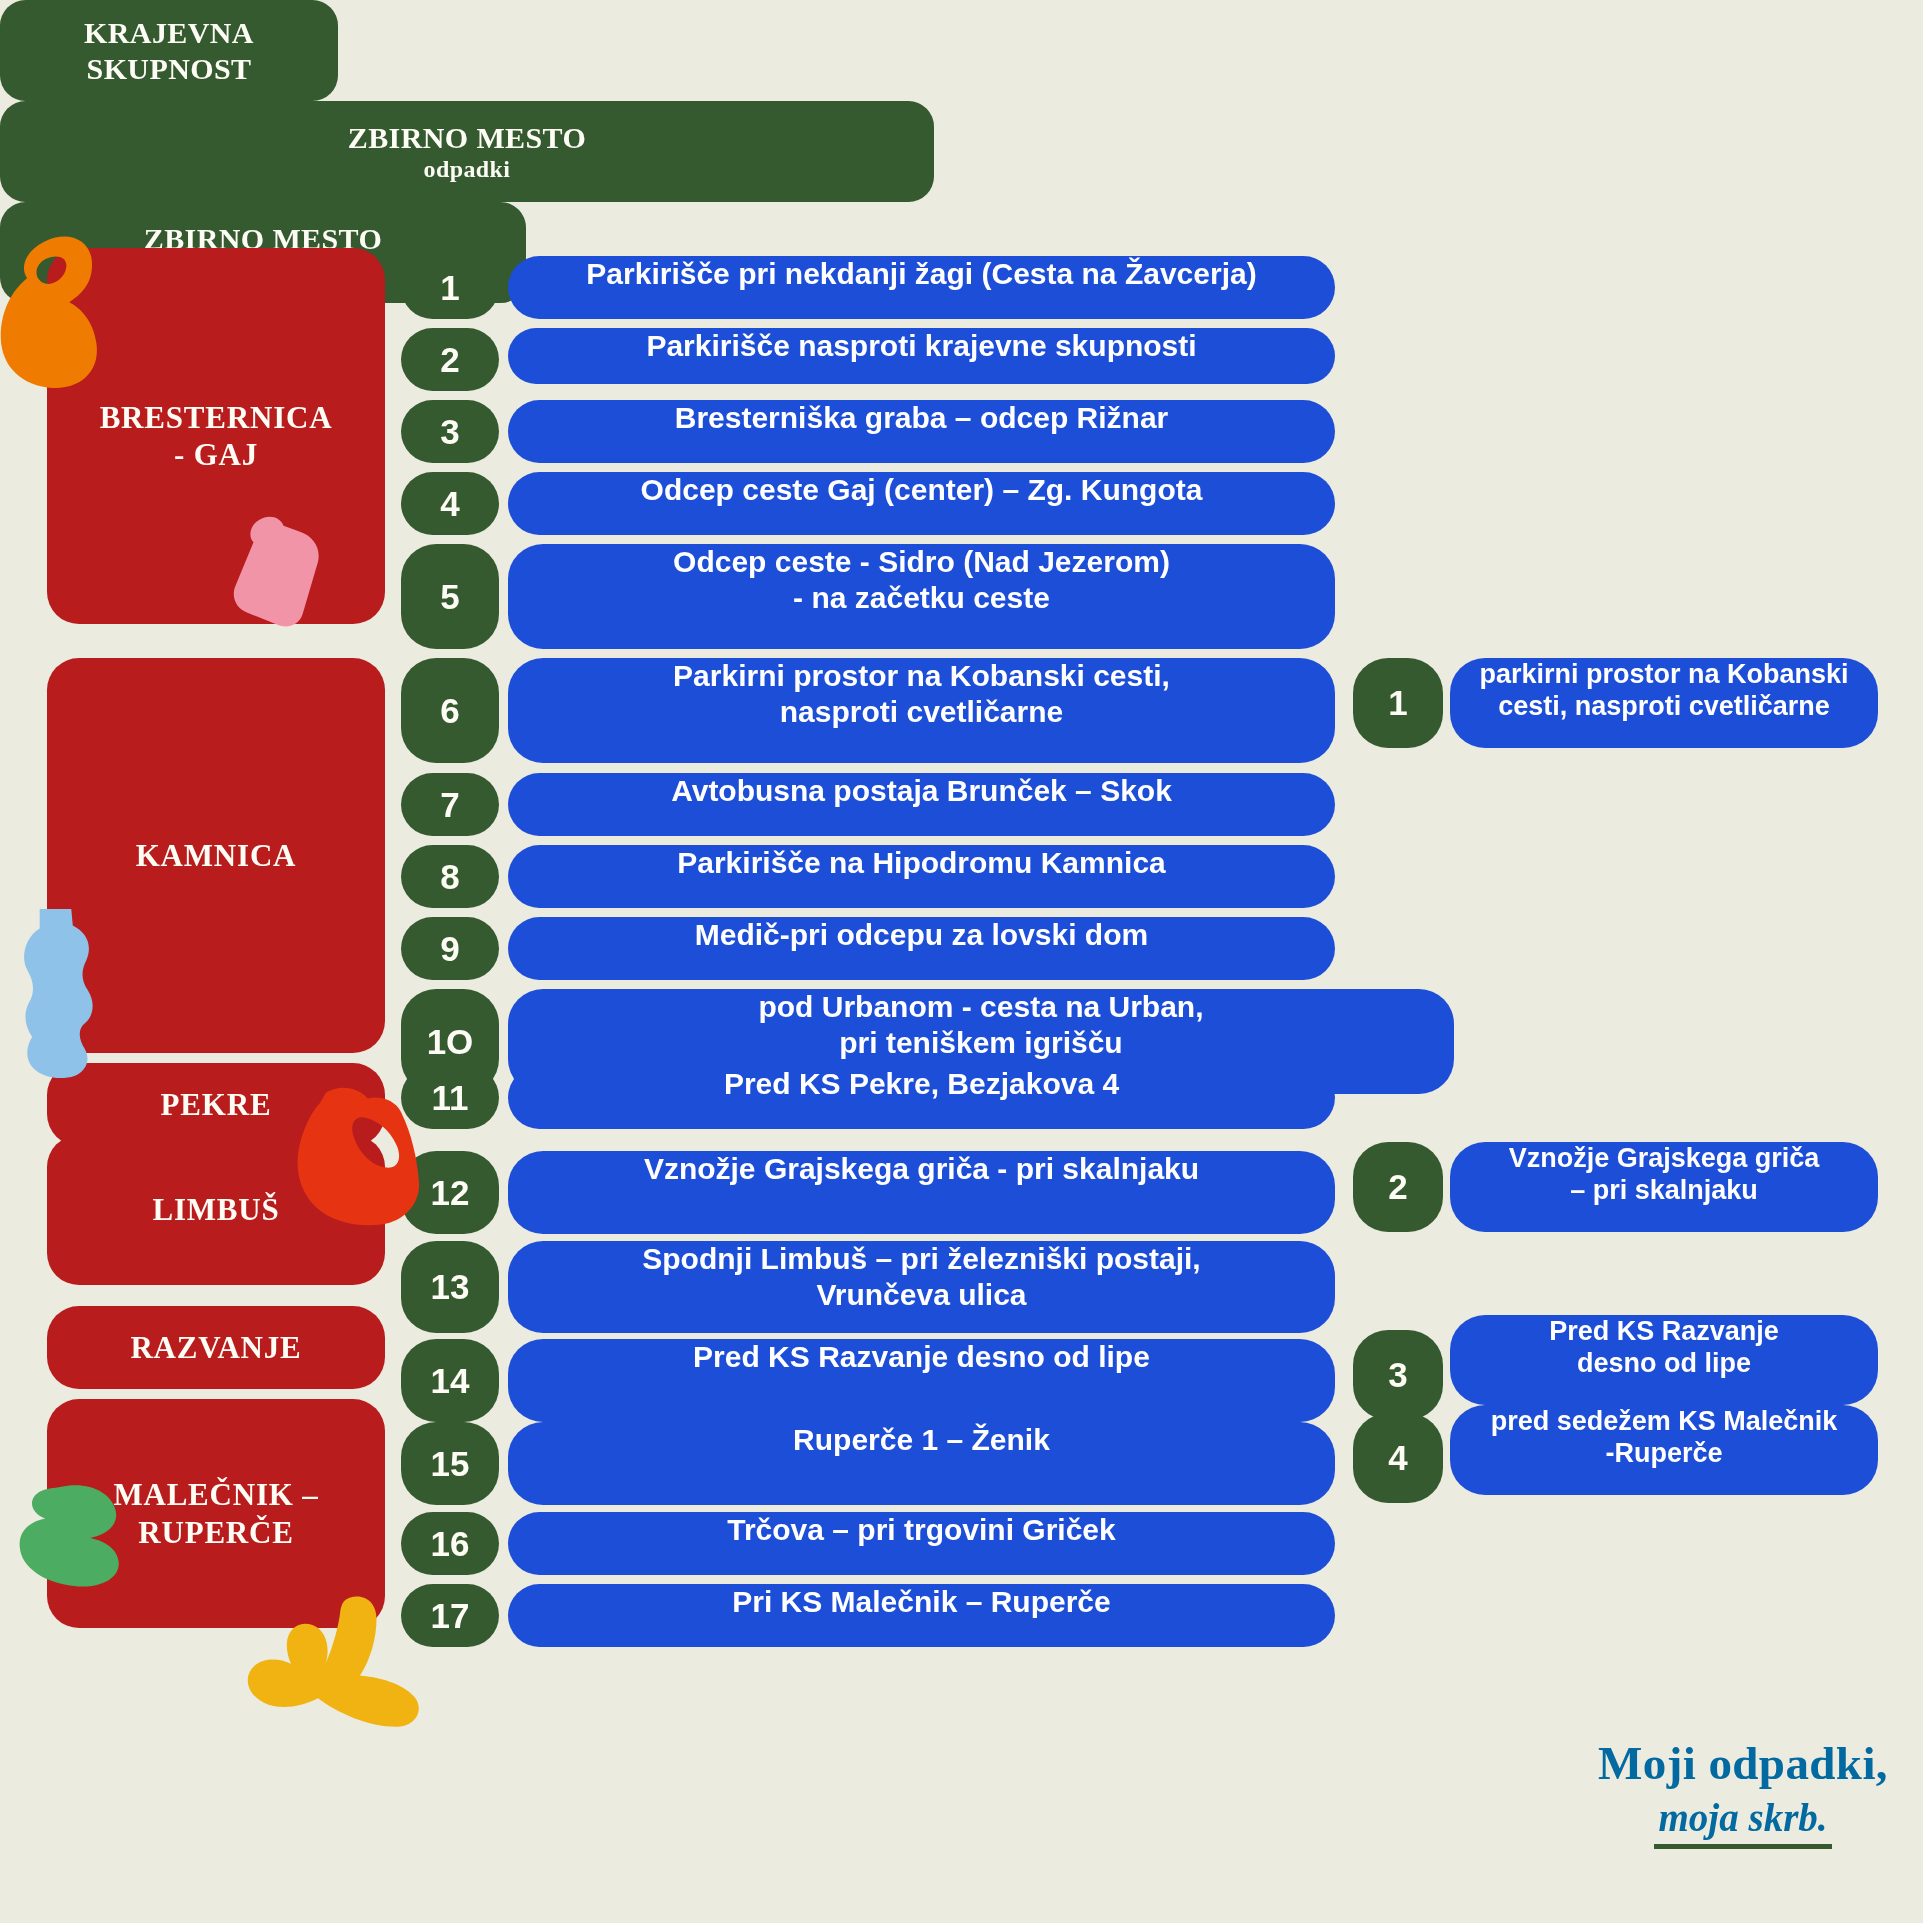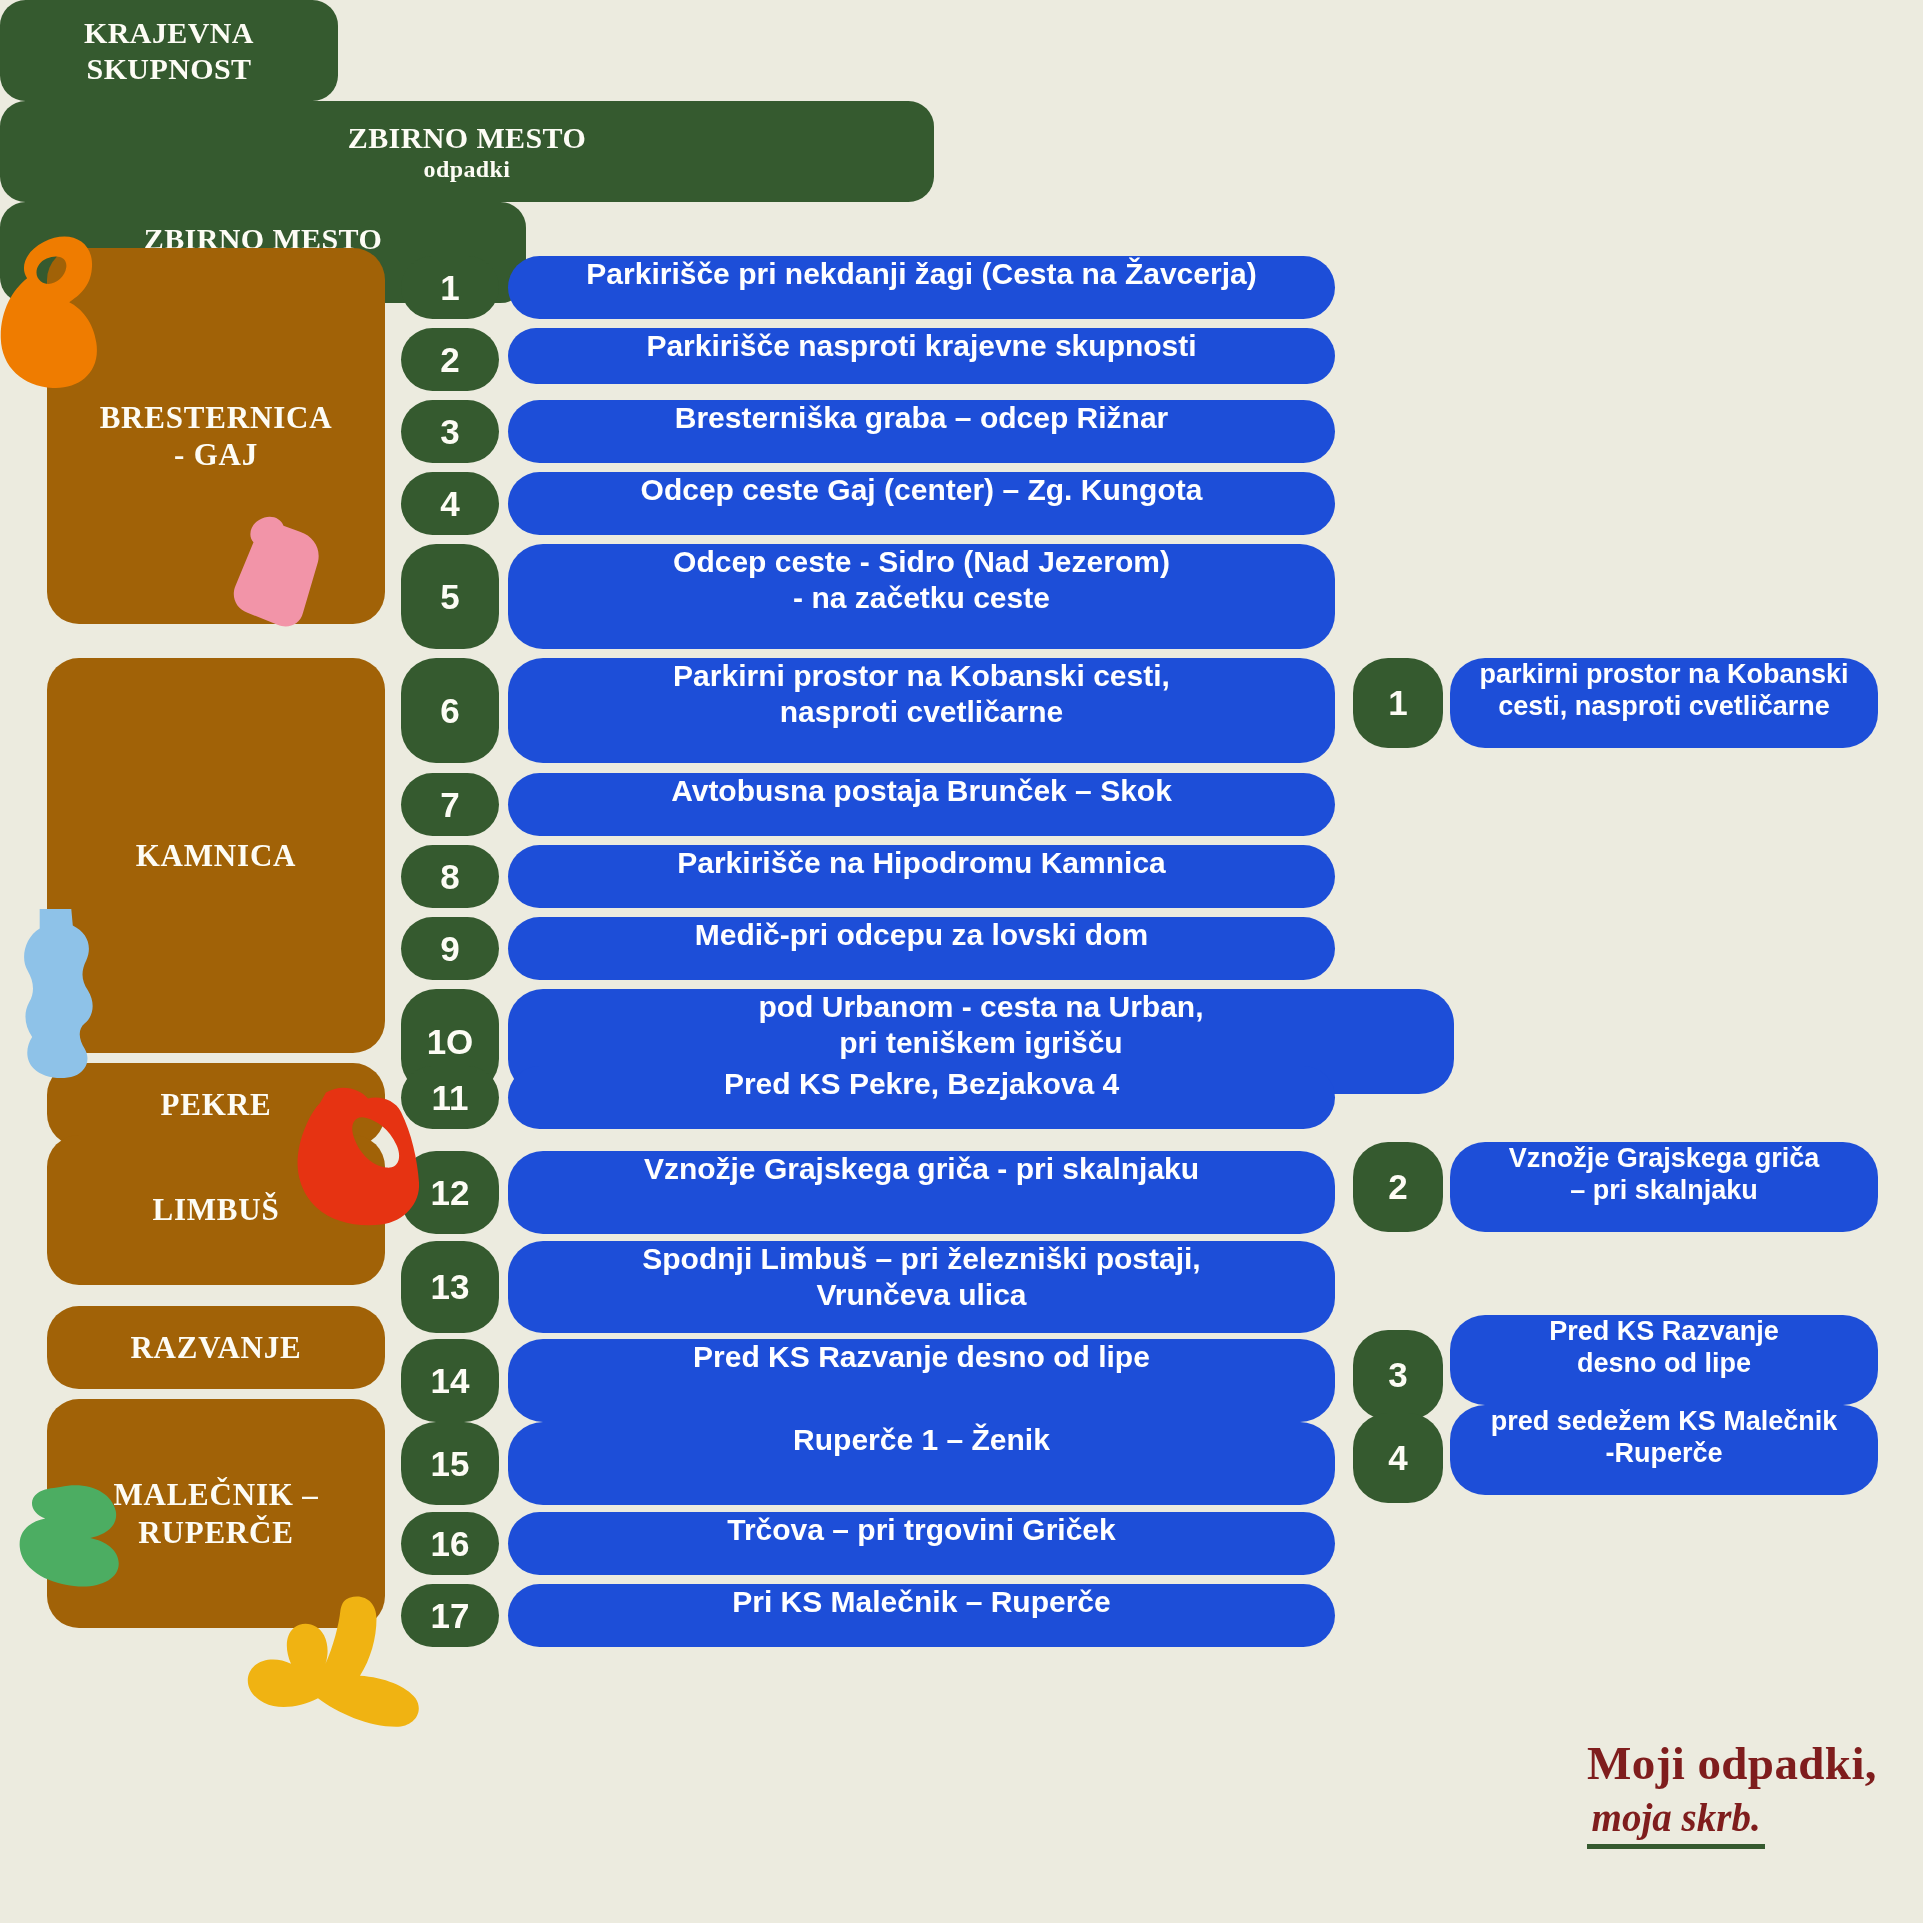--- a/index.html
+++ b/index.html
@@ -27,21 +27,21 @@
   }
   .hdr .l1{display:block;font-size:30px;line-height:1.18;text-transform:uppercase;}
   .hdr .l2{display:block;font-size:24px;line-height:1.18;font-weight:700;}
   #hdr-ks   {top:132px;left:47px;  width:338px; height:101px;}
   #hdr-mid  {top:132px;left:401px; width:934px;height:101px;}
   #hdr-right{top:132px;left:1353px;width:526px; height:101px;}
 
   
   .ks{
     position:absolute;left:47px;width:338px;
-    background:#a16207;color:#fdfcf5;
+    background:#b91c1c;color:#fdfcf5;
     border-radius:32px;
     display:flex;align-items:center;justify-content:center;
     text-align:center;
     font-family:"Liberation Serif", serif;
     font-weight:700;font-size:31px;line-height:1.2;
     letter-spacing:0.8px;
     z-index:2;
   }
 
   
@@ -63,21 +63,21 @@
     display:flex;align-items:flex-start;justify-content:center;
     text-align:center;
     font-family:"Liberation Sans", sans-serif;
     font-weight:700;font-size:30px;line-height:1.2;
     padding:0 21px;box-sizing:border-box;
     z-index:2;
   }
   .pill.right{font-size:27px;}
 
   
-  #logo{position:absolute;right:47px;bottom:75px;text-align:left;color:#7f1d1d;}
+  #logo{position:absolute;right:36px;bottom:75px;text-align:center;color:#0369a1;}
   #logo .top{
     font-family:"Liberation Serif", serif;
     font-weight:700;font-size:47px;line-height:1;
     letter-spacing:0.4px;
   }
   #logo .bot{
     font-family:"Liberation Serif", serif;
     font-style:italic;font-weight:700;font-size:39px;line-height:1.15;
     border-bottom:5.3px solid #355a2f;
     display:inline-block;padding:0 4.5px 3px 4.5px;margin-top:9px;

